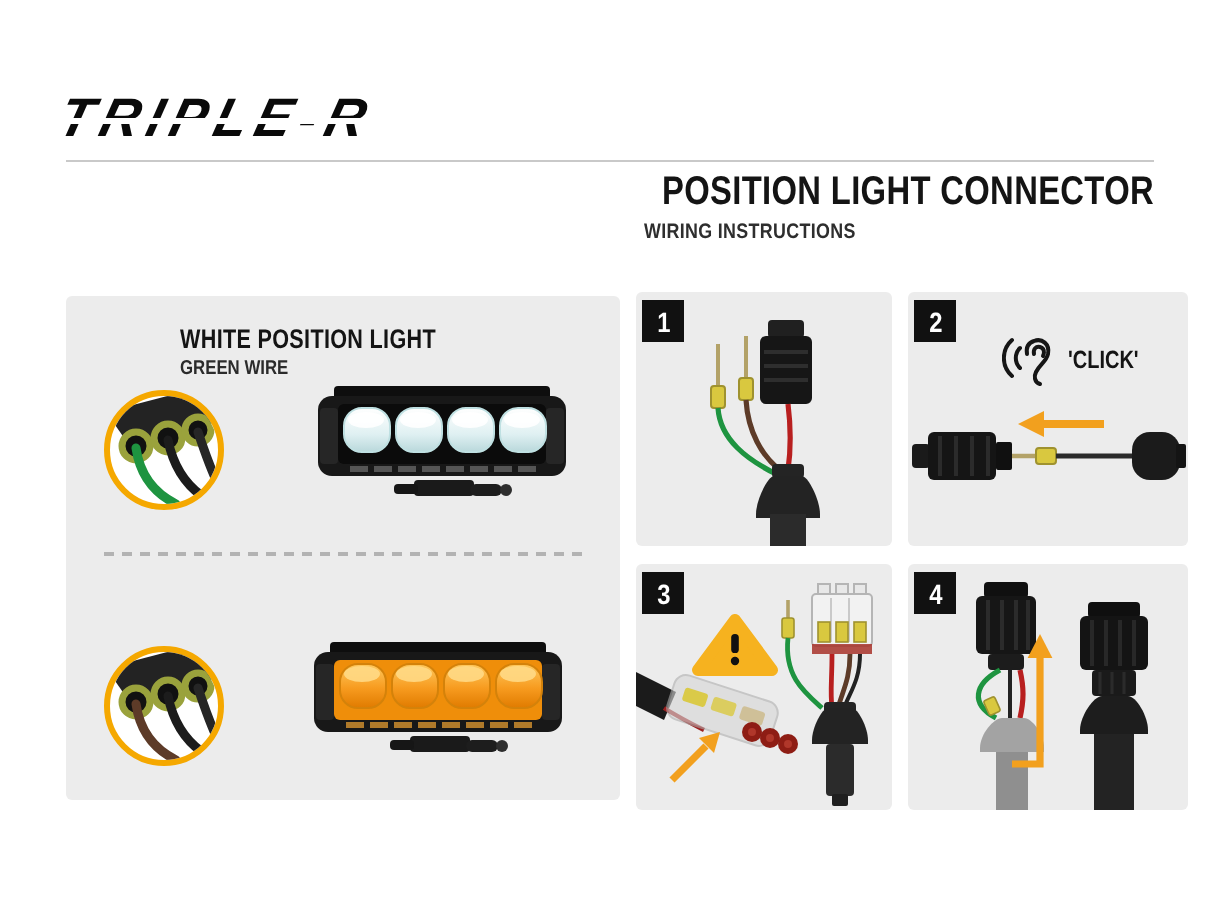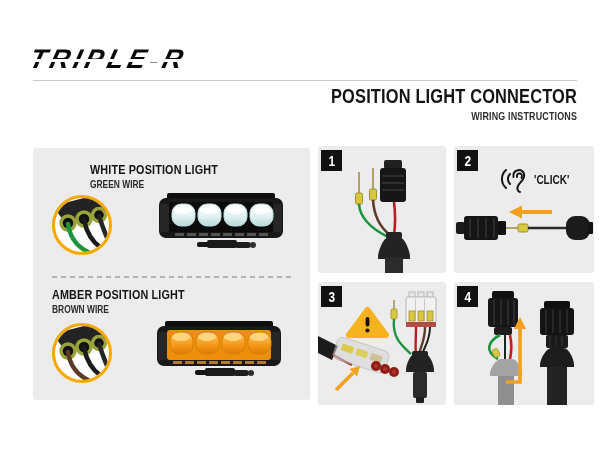--- a/index.html
+++ b/index.html
@@ -9,21 +9,21 @@
 
   
   .logo-wrap{left:30px;top:44px;width:190px;height:32px;}
   .logo-text{font-size:27px;font-weight:800;font-style:italic;letter-spacing:4px;
     color:#0a0a0a;transform:skewX(-14deg) scaleY(1.0);transform-origin:0 50%;white-space:nowrap;}
   .logo-stripe{left:0;top:15px;width:186px;height:3px;background:#ffffff;}
 
   .top-rule{left:33px;top:80px;width:544px;height:1px;background:#c9c9c9;}
 
   
-  .hdr{right:33px;top:85px;text-align:right;}
+  .hdr{right:33px;top:85px;}
   .hdr-title{font-size:20px;font-weight:bold;color:#141414;transform:scaleX(.82);
     transform-origin:100% 50%;white-space:nowrap;letter-spacing:.2px;}
   .hdr-sub{font-size:10.5px;font-weight:bold;color:#2e2e2e;transform:scaleX(.85);
     transform-origin:100% 50%;white-space:nowrap;margin-top:2px;letter-spacing:.2px;}
 
   
   .panel{background:#ececec;border-radius:3px;}
   .left-panel{left:33px;top:148px;width:277px;height:252px;}
   .p1{left:318px;top:146px;width:128px;height:127px;}
   .p2{left:454px;top:146px;width:140px;height:127px;}
@@ -121,24 +121,20 @@
           <rect x="104" y="43" width="9" height="3"></rect>
       </g>
       <rect x="52" y="50" width="30" height="8" rx="2" fill="#1a1a1a"></rect>
       <rect x="42" y="52" width="12" height="5" rx="2" fill="#161616"></rect>
       <rect x="80" y="52" width="16" height="6" rx="3" fill="#1d1d1d"></rect>
       <circle cx="98" cy="55" r="3" fill="#2e2e2e"></circle>
     </svg>
 
     <div class="abs dashed"></div>
 
-    <div class="abs" style="left:19px;top:139px;">
-      <div class="sec-title">AMBER POSITION LIGHT</div>
-      <div class="sec-sub">BROWN WIRE</div>
-    </div>
 
     <svg class="abs" style="left:18px;top:174px;" width="62" height="62" viewBox="0 0 62 62">
       <circle cx="31" cy="31" r="28.5" fill="#ffffff" stroke="#F5A800" stroke-width="3"></circle>
       <clipPath id="clipB">
           <circle cx="31" cy="31" r="27"></circle>
         </clipPath>
       <g clip-path="url(#clipB)">
         <path d="M2,12 L48,0 L60,16 L16,32 Z" fill="#232323"></path>
         <circle cx="17" cy="29" r="7" fill="#111" stroke="#9aa23c" stroke-width="3.5"></circle>
         <circle cx="33" cy="25" r="7" fill="#111" stroke="#9aa23c" stroke-width="3.5"></circle>

